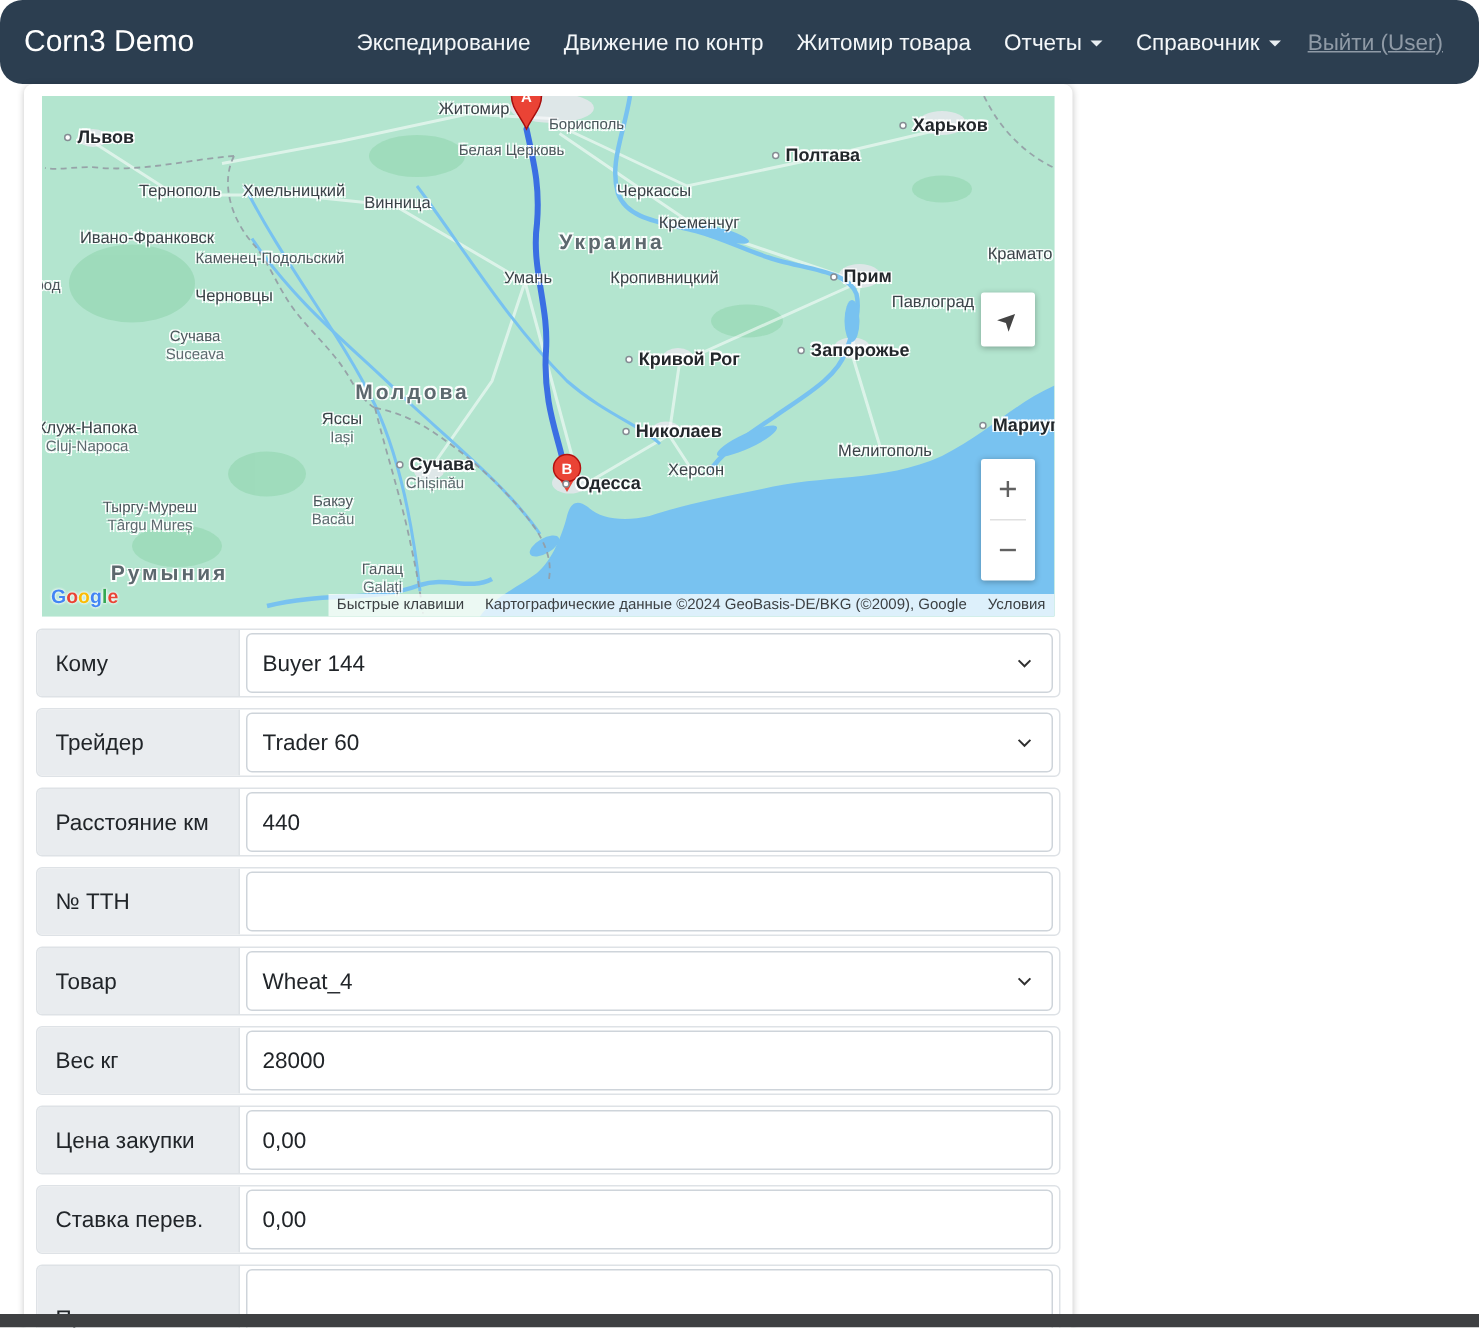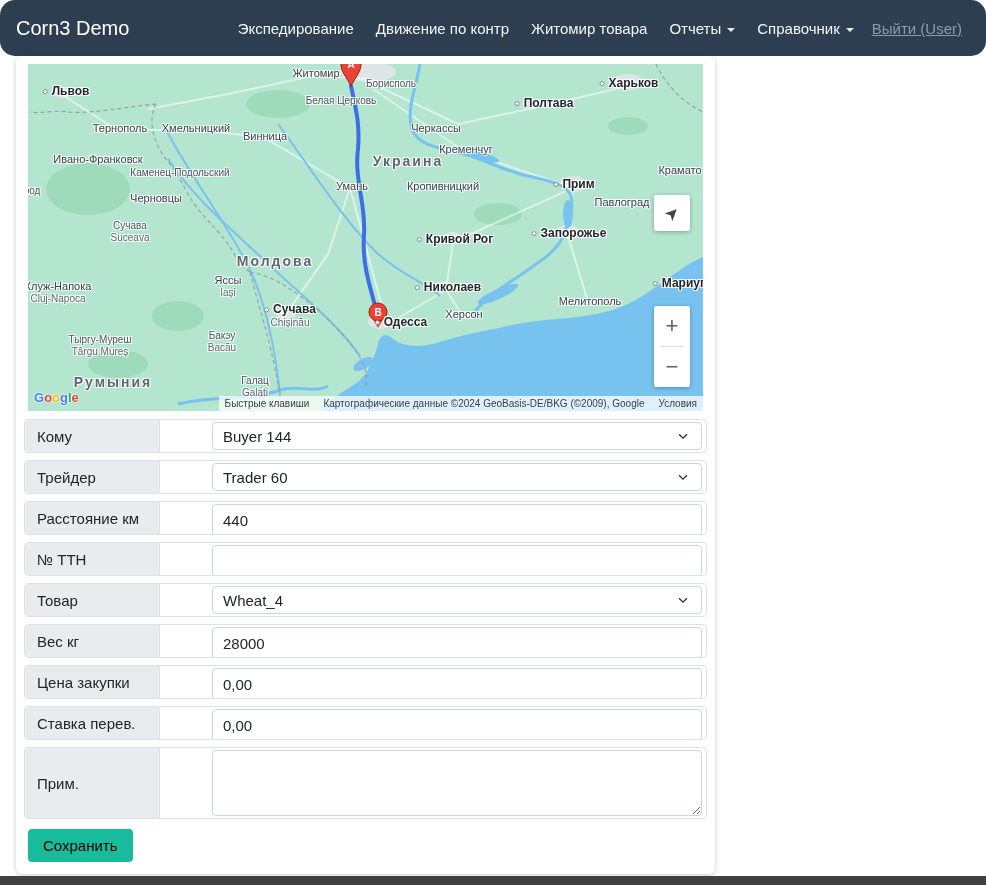--- a/index.html
+++ b/index.html
@@ -62,25 +62,25 @@
 
   .google-logo { position:absolute; left:6px; bottom:6px; font-size:13px; font-weight:700; cursor:pointer;
     letter-spacing:0; text-shadow:0 0 2px #fff, 0 0 2px #fff; }
   .attribution { position:absolute; right:0; bottom:0; height:15px; display:flex; align-items:center; gap:14px;
     background:rgba(255,255,255,.75); padding:0 6px; font-size:10px; color:#3c4043; white-space:nowrap; }
   .attribution .attr-link { cursor:pointer; }
 
   
   .entry-form { display:flex; flex-direction:column; gap:7px; }
   .form-row { display:flex; border:1px solid #dee2e6; border-radius:4px; overflow:hidden;
-    background:#fff; height:34px; }
+    background:#fff; height:46px; }
   .form-row.tall { height:72px; }
   .form-label { width:135px; flex:0 0 135px; background:#e9ecef; border-right:1px solid #dee2e6;
     display:flex; align-items:center; padding-left:12px; font-size:15px; color:#212529; }
-  .form-cell { flex:1; padding:2px 4px; display:flex;margin-left:48px; }
+  .form-cell { flex:1; padding:2px 4px; display:flex; }
   .text-input {
     width:100%; height:100%; border:1px solid #ced4da; border-radius:4px;
     padding:15px 10px; font-size:15px; font-family:"Liberation Sans", sans-serif; color:#212529; outline:none;
   }
   .select-box { position:relative; width:100%; height:100%; border:1px solid #ced4da; border-radius:4px;
     display:flex; align-items:center; padding:0 32px 0 10px; font-size:15px; cursor:pointer; background:#fff; }
   .select-box .chev { position:absolute; right:11px; top:50%; transform:translateY(-50%); }
   .text-area { width:100%; height:100%; border:1px solid #ced4da; border-radius:4px;
     padding:6px 10px; font-size:15px; font-family:"Liberation Sans", sans-serif; resize:both; outline:none; }
 

